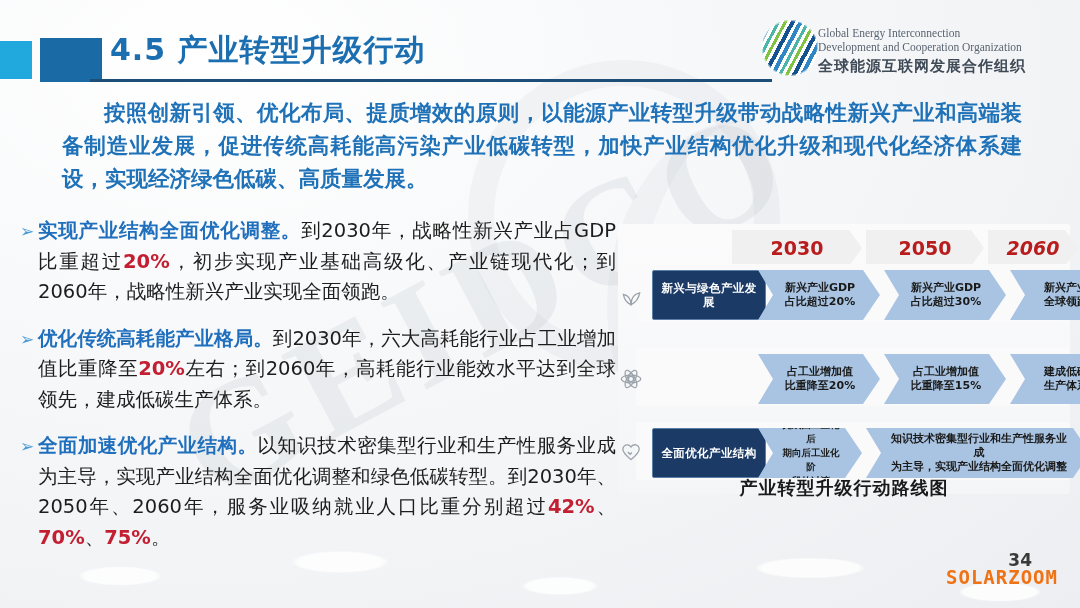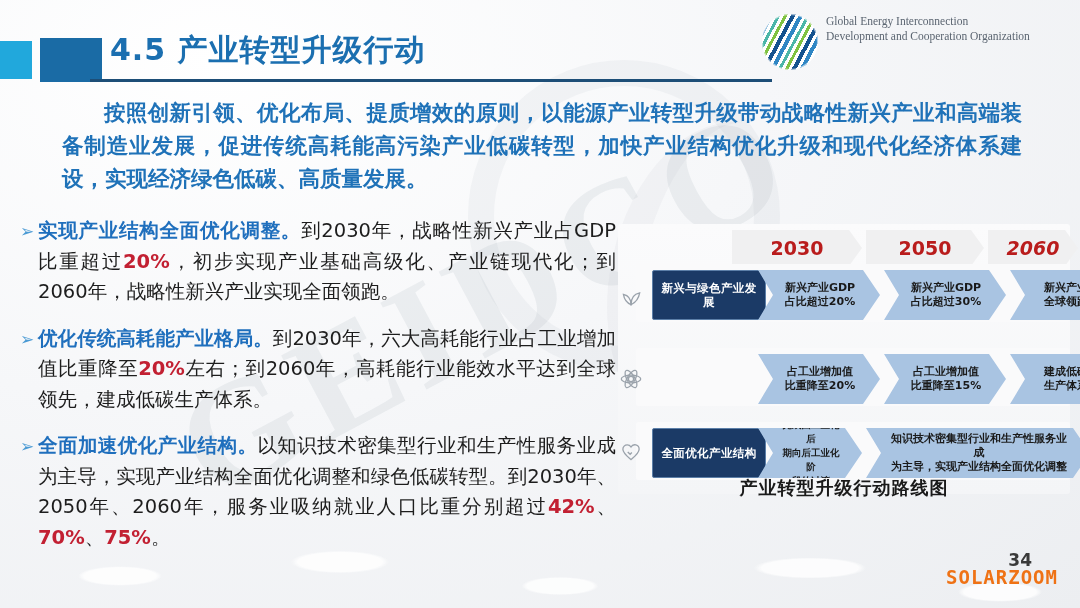--- a/index.html
+++ b/index.html
@@ -44,21 +44,21 @@
     font-size:30px;font-weight:bold;color:#1b6fb0;
     letter-spacing:1px;white-space:nowrap;
   }
   .title-rule{
     position:absolute;left:90px;top:79px;width:682px;height:3px;
     background:#1d4e77;
   }
   
   .logo{
     position:absolute;left:762px;top:14px;width:308px;height:62px;
-    display:flex;align-items:flex-start;gap:8px;
+    display:flex;align-items:flex-end;gap:0;
   }
   .logo-globe{
     width:56px;height:56px;border-radius:50%;flex:0 0 auto;
     background:
       repeating-linear-gradient(118deg,
         #14528f 0px,#14528f 4px,
         #ffffff 4px,#ffffff 7px,
         #2f86c4 7px,#2f86c4 11px,
         #ffffff 11px,#ffffff 14px,
         #4bb6a8 14px,#4bb6a8 17px,
@@ -176,20 +176,21 @@
   <div class="hdr-sq1"></div>
   <div class="hdr-sq2"></div>
   <div class="title">4.5 产业转型升级行动</div>
   <div class="title-rule"></div>
 
   <div class="logo">
     <div class="logo-globe"></div>
     <div class="logo-text">
       <div class="logo-en">Global Energy Interconnection</div>
       <div class="logo-en">Development and Cooperation Organization</div>
+      <div class="logo-cn">全球能源互联网发展合作组织</div>
     </div>
   </div>
 
   <div class="lead">按照创新引领、优化布局、提质增效的原则，以能源产业转型升级带动战略性新兴产业和高端装备制造业发展，促进传统高耗能高污染产业低碳转型，加快产业结构优化升级和现代化经济体系建设，实现经济绿色低碳、高质量发展。</div>
 
   <div class="bullets">
       <div class="bullet">
         <div class="bullet-mark">➢</div>
         <div class="bullet-body"><span class="bhead">实现产业结构全面优化调整。</span><span>到2030年，战略性新兴产业占GDP比重超过</span><span class="bred">20%</span><span>，初步实现产业基础高级化、产业链现代化；到2060年，战略性新兴产业实现全面领跑。</span></div>
       </div>

